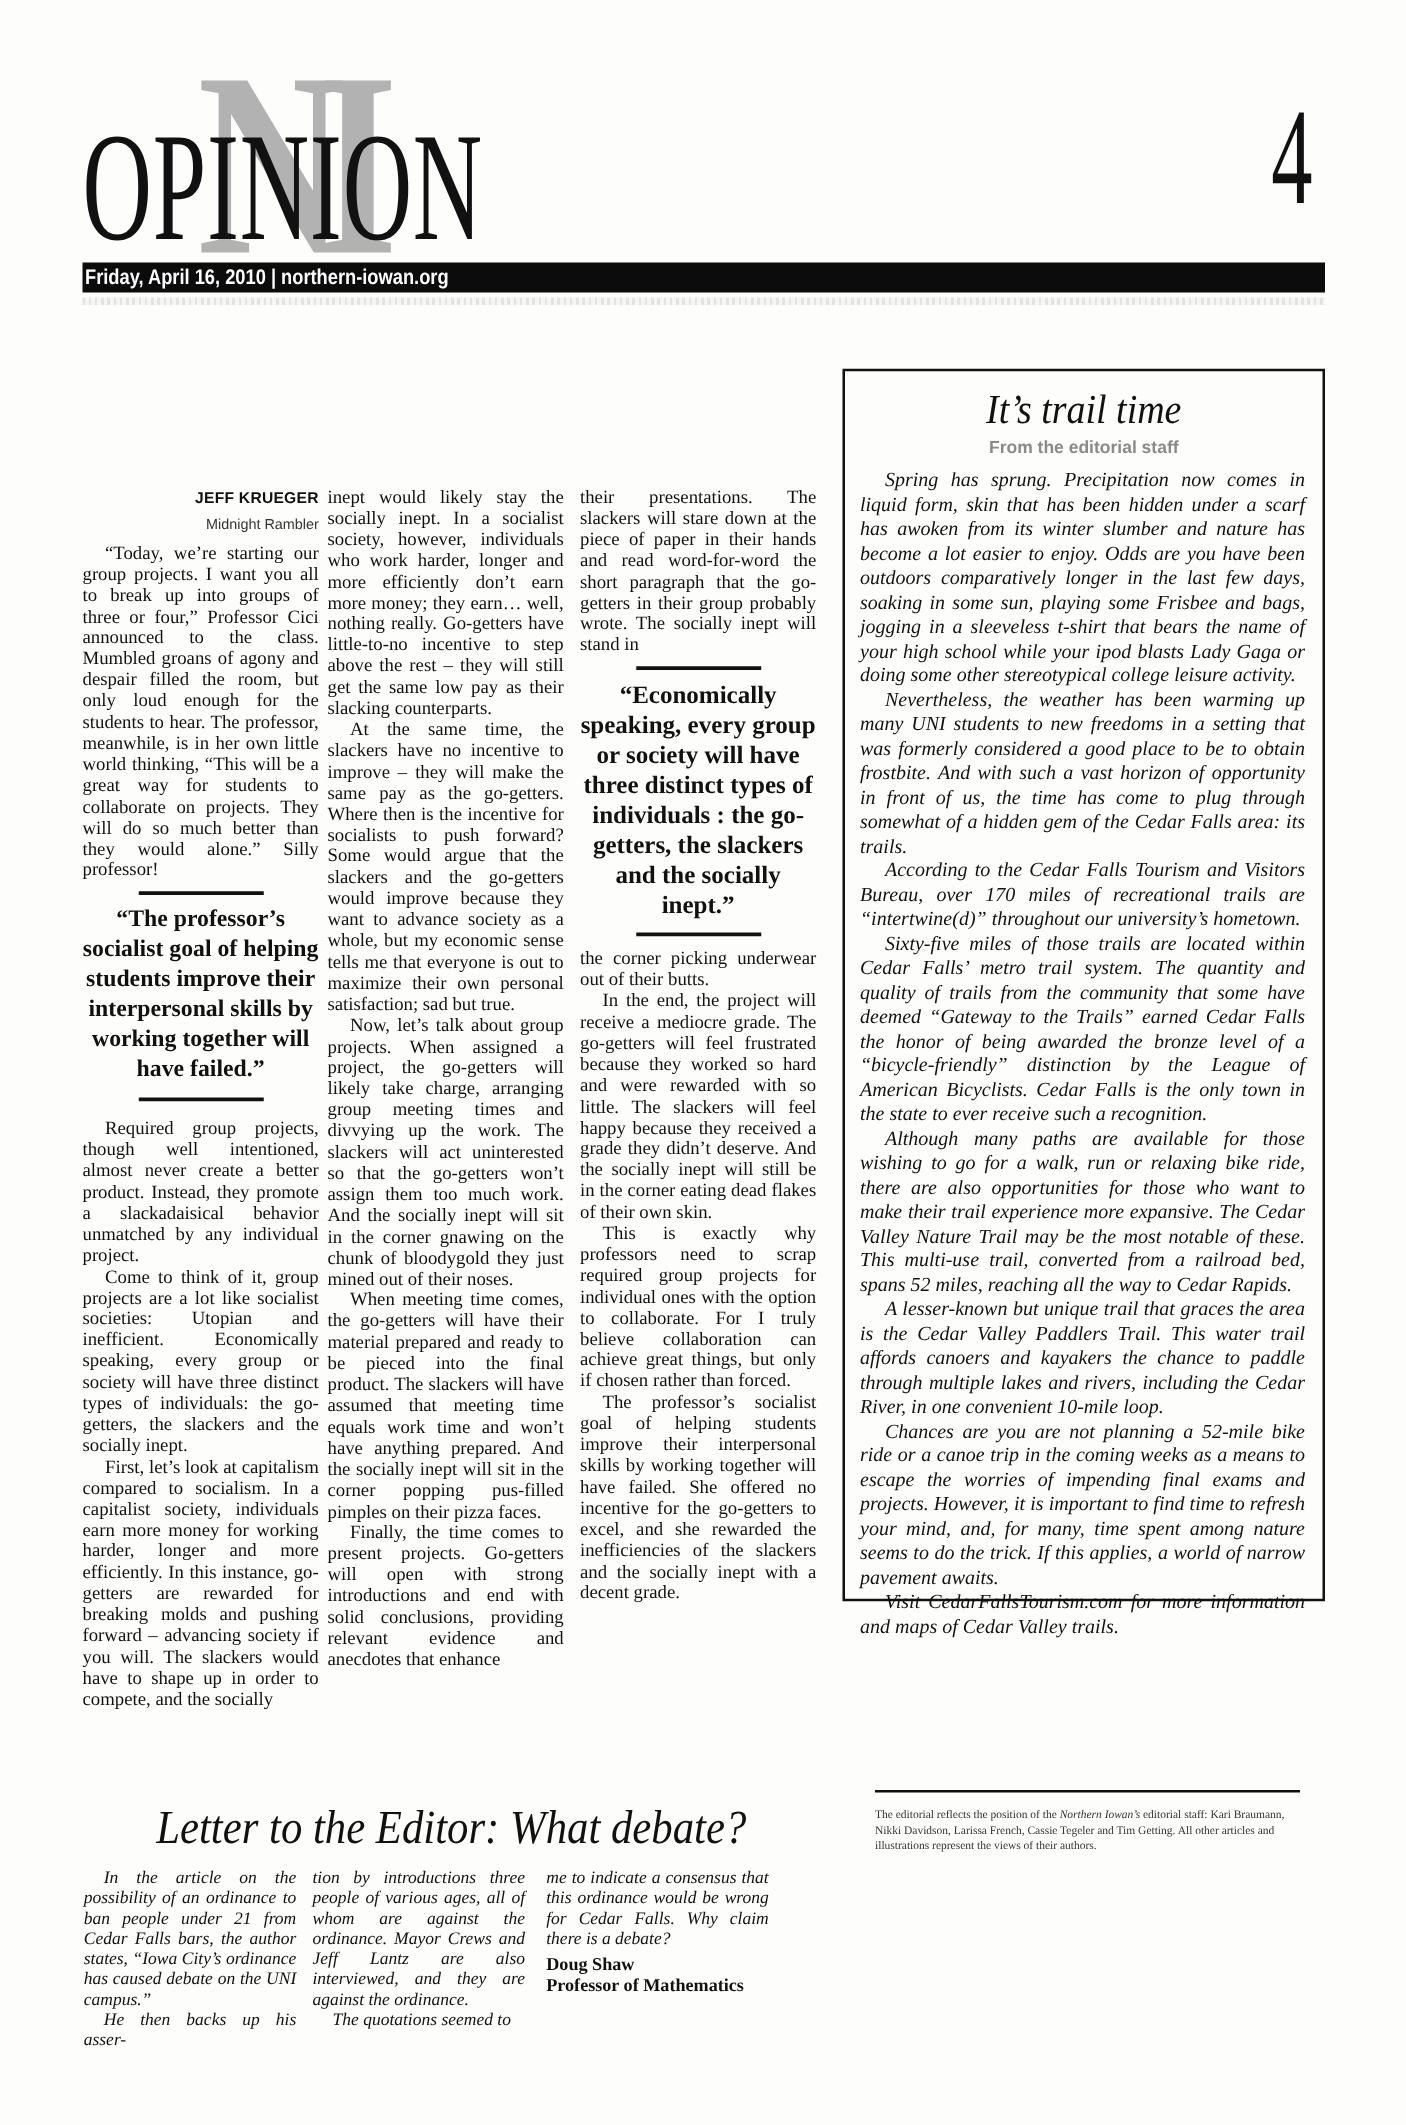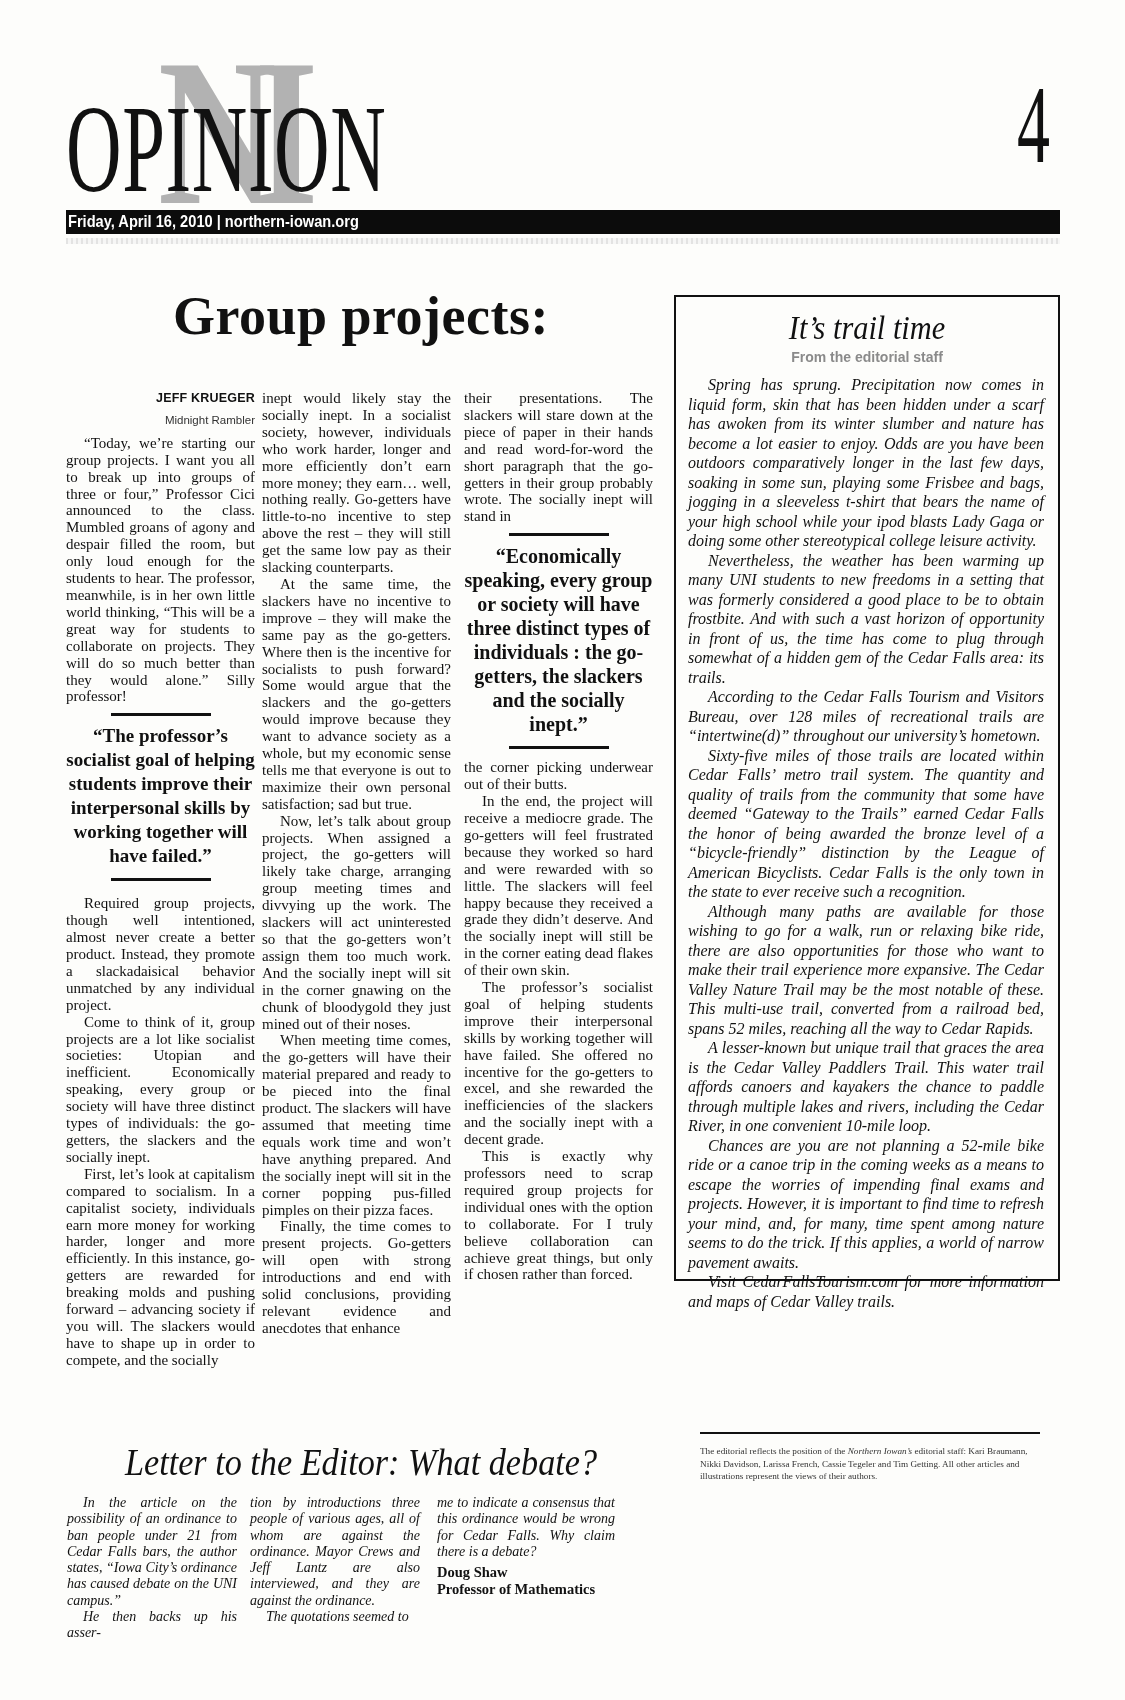--- a/index.html
+++ b/index.html
@@ -61,21 +61,20 @@
   <div class="section-title">OPINION</div>
   <div class="page-number">4</div>
 </header>
 <div class="dateline-bar">
   <span>Friday, April 16, 2010 | northern-iowan.org</span>
 </div>
 <div class="grit"></div>
 
 <section>
   <div class="headline">
-    <div class="h1">Group projects:</div>
   </div>
 
   <div class="col col1">
     <div class="byline">JEFF KRUEGER</div>
     <div class="column-name">Midnight Rambler</div>
     <p>“Today, we’re starting our group projects. I want you all to break up into groups of three or four,” Professor Cici announced to the class. Mumbled groans of agony and despair filled the room, but only loud enough for the students to hear. The professor, meanwhile, is in her own little world thinking, “This will be a great way for students to collaborate on projects. They will do so much better than they would alone.” Silly professor!</p>
     <div class="rule"></div>
     <div class="pullquote">“The professor’s socialist goal of helping students improve their interpersonal skills by working together will have failed.”</div>
     <div class="rule" style="margin-bottom:14px;"></div>
     <p>Required group projects, though well intentioned, almost never create a better product. Instead, they promote a slackadaisical behavior unmatched by any individual project.</p>
@@ -91,22 +90,22 @@
     <p>Finally, the time comes to present projects. Go-getters will open with strong introductions and end with solid conclusions, providing relevant evidence and anecdotes that enhance</p>
   </div>
 
   <div class="col col3">
     <p class="noindent">their presentations. The slackers will stare down at the piece of paper in their hands and read word-for-word the short paragraph that the go-getters in their group probably wrote. The socially inept will stand in</p>
     <div class="rule"></div>
     <div class="pullquote pq2">“Economically speaking, every group or society will have three distinct types of individuals : the go-getters, the slackers and the socially inept.”</div>
     <div class="rule" style="margin-bottom:10px;"></div>
     <p class="noindent">the corner picking underwear out of their butts.</p>
     <p>In the end, the project will receive a mediocre grade. The go-getters will feel frustrated because they worked so hard and were rewarded with so little. The slackers will feel happy because they received a grade they didn’t deserve. And the socially inept will still be in the corner eating dead flakes of their own skin.</p>
+    <p>This is exactly why professors need to scrap required group projects for individual ones with the option to collaborate. For I truly believe collaboration can achieve great things, but only if chosen rather than forced.</p>
     <p>The professor’s socialist goal of helping students improve their interpersonal skills by working together will have failed. She offered no incentive for the go-getters to excel, and she rewarded the inefficiencies of the slackers and the socially inept with a decent grade.</p>
-    <p>This is exactly why professors need to scrap required group projects for individual ones with the option to collaborate. For I truly believe collaboration can achieve great things, but only if chosen rather than forced.</p>
   </div>
 </section>
 
 <section>
   <div class="letter-headline">Letter to the Editor: What debate?</div>
   <div class="lcol lcol1">
     <p>In the article on the possibility of an ordinance to ban people under 21 from Cedar Falls bars, the author states, “Iowa City’s ordinance has caused debate on the UNI campus.”</p>
     <p>He then backs up his asser-</p>
   </div>
   <div class="lcol lcol2">
@@ -121,21 +120,21 @@
     </div>
   </div>
 </section>
 
 <aside class="editorial-box">
   <div class="ed-title">It’s trail time</div>
   <div class="ed-sub">From the editorial staff</div>
   <div class="ed-body">
     <p>Spring has sprung. Precipitation now comes in liquid form, skin that has been hidden under a scarf has awoken from its winter slumber and nature has become a lot easier to enjoy. Odds are you have been outdoors comparatively longer in the last few days, soaking in some sun, playing some Frisbee and bags, jogging in a sleeveless t-shirt that bears the name of your high school while your ipod blasts Lady Gaga or doing some other stereotypical college leisure activity.</p>
     <p>Nevertheless, the weather has been warming up many UNI students to new freedoms in a setting that was formerly considered a good place to be to obtain frostbite. And with such a vast horizon of opportunity in front of us, the time has come to plug through somewhat of a hidden gem of the Cedar Falls area: its trails.</p>
-    <p>According to the Cedar Falls Tourism and Visitors Bureau, over 128 miles of recreational trails are “intertwine(d)” throughout our university’s hometown.</p>
+    <p>According to the Cedar Falls Tourism and Visitors Bureau, over 170 miles of recreational trails are “intertwine(d)” throughout our university’s hometown.</p>
     <p>Sixty-five miles of those trails are located within Cedar Falls’ metro trail system. The quantity and quality of trails from the community that some have deemed “Gateway to the Trails” earned Cedar Falls the honor of being awarded the bronze level of a “bicycle-friendly” distinction by the League of American Bicyclists. Cedar Falls is the only town in the state to ever receive such a recognition.</p>
     <p>Although many paths are available for those wishing to go for a walk, run or relaxing bike ride, there are also opportunities for those who want to make their trail experience more expansive. The Cedar Valley Nature Trail may be the most notable of these. This multi-use trail, converted from a railroad bed, spans 52 miles, reaching all the way to Cedar Rapids.</p>
     <p>A lesser-known but unique trail that graces the area is the Cedar Valley Paddlers Trail. This water trail affords canoers and kayakers the chance to paddle through multiple lakes and rivers, including the Cedar River, in one convenient 10-mile loop.</p>
     <p>Chances are you are not planning a 52-mile bike ride or a canoe trip in the coming weeks as a means to escape the worries of impending final exams and projects. However, it is important to find time to refresh your mind, and, for many, time spent among nature seems to do the trick. If this applies, a world of narrow pavement awaits.</p>
     <p>Visit CedarFallsTourism.com for more information and maps of Cedar Valley trails.</p>
   </div>
   <div class="ed-rule" style="top:1135px;"></div>
   <div class="ed-disclaimer" style="top:1148px;">
     <span>The editorial reflects the position of the </span><i>Northern Iowan’s</i><span> editorial staff: Kari Braumann, Nikki Davidson, Larissa French, Cassie Tegeler and Tim Getting. All other articles and illustrations represent the views of their authors.</span>
   </div>

